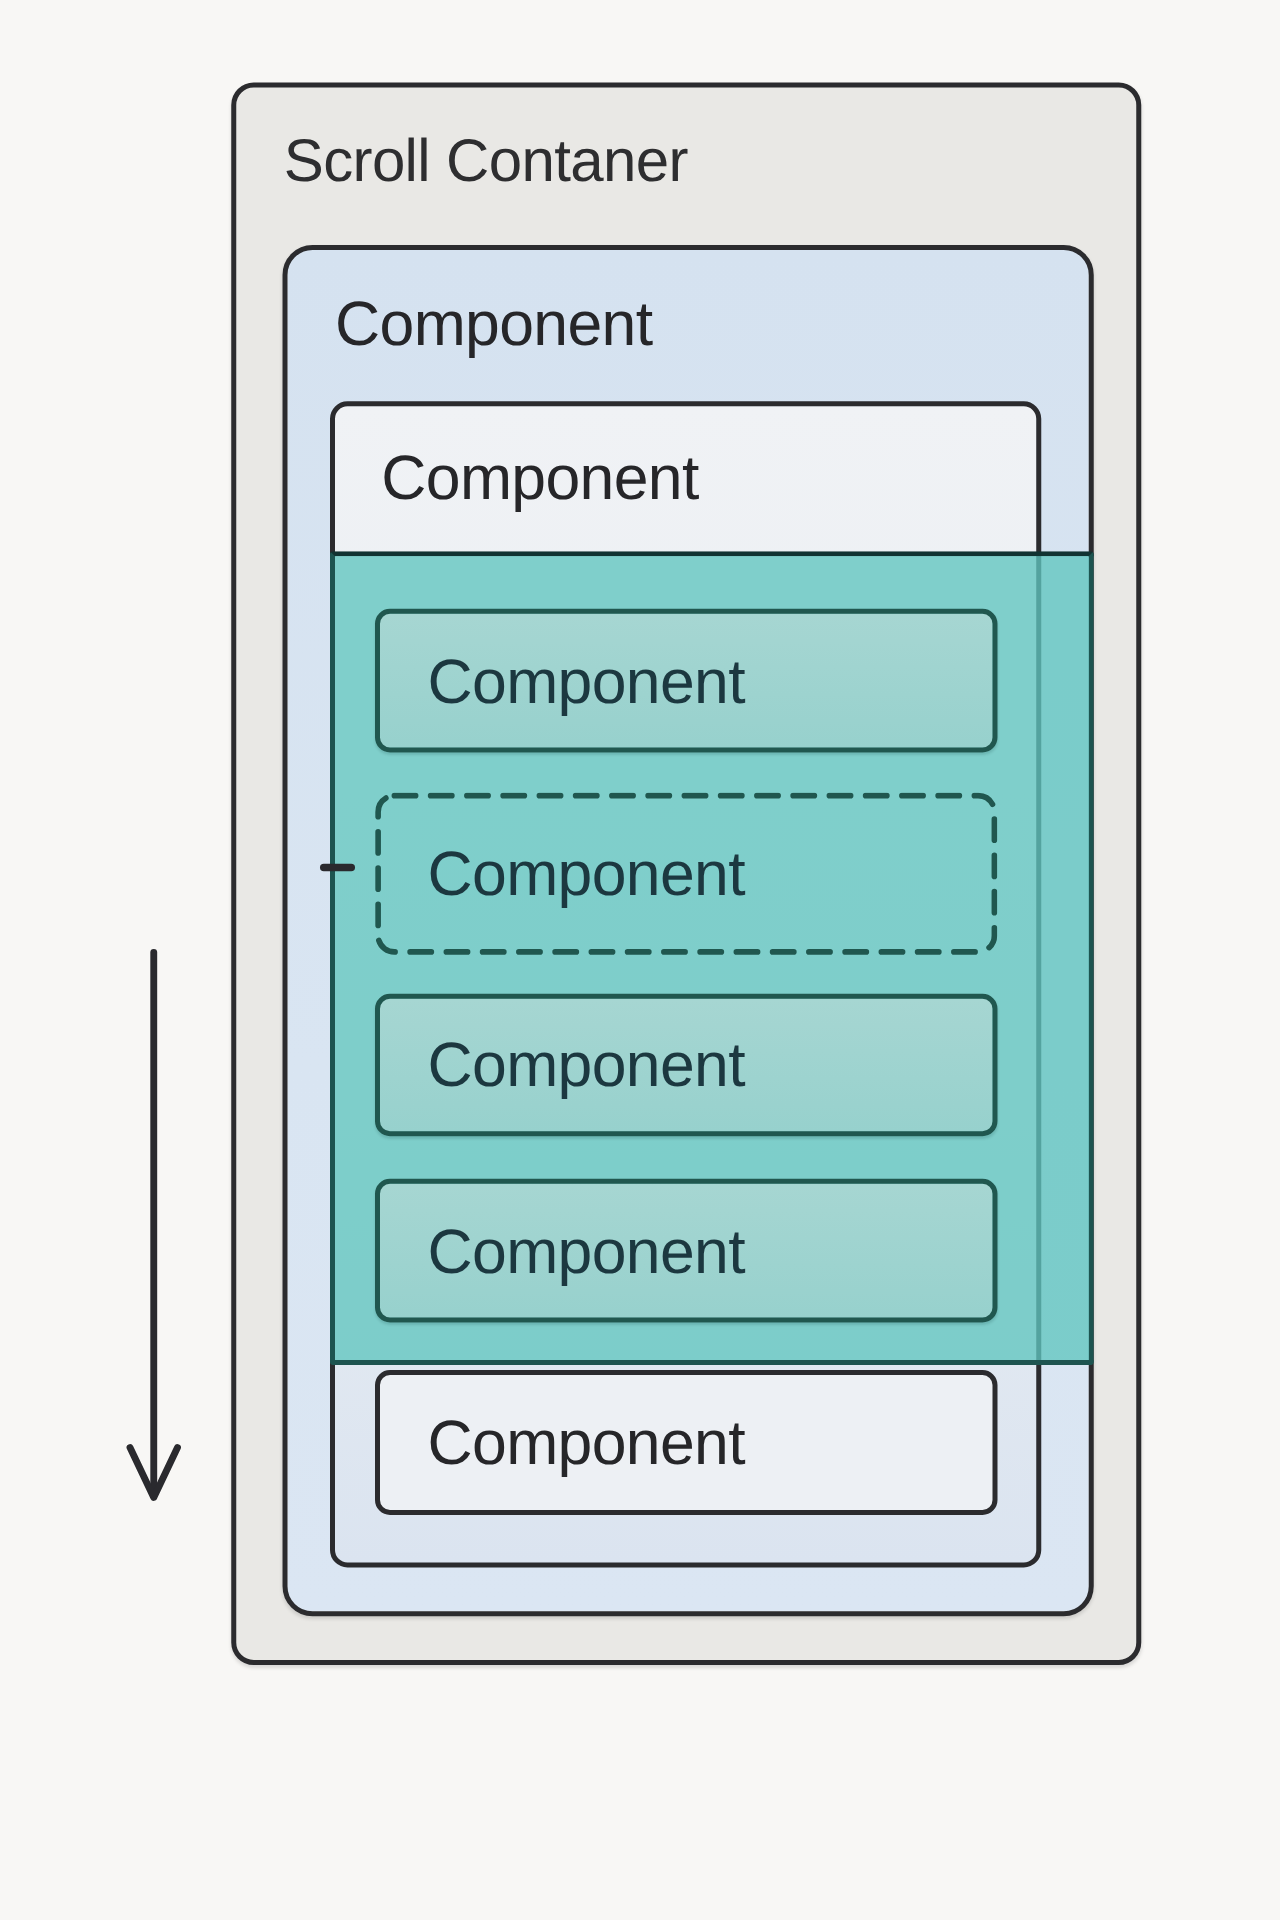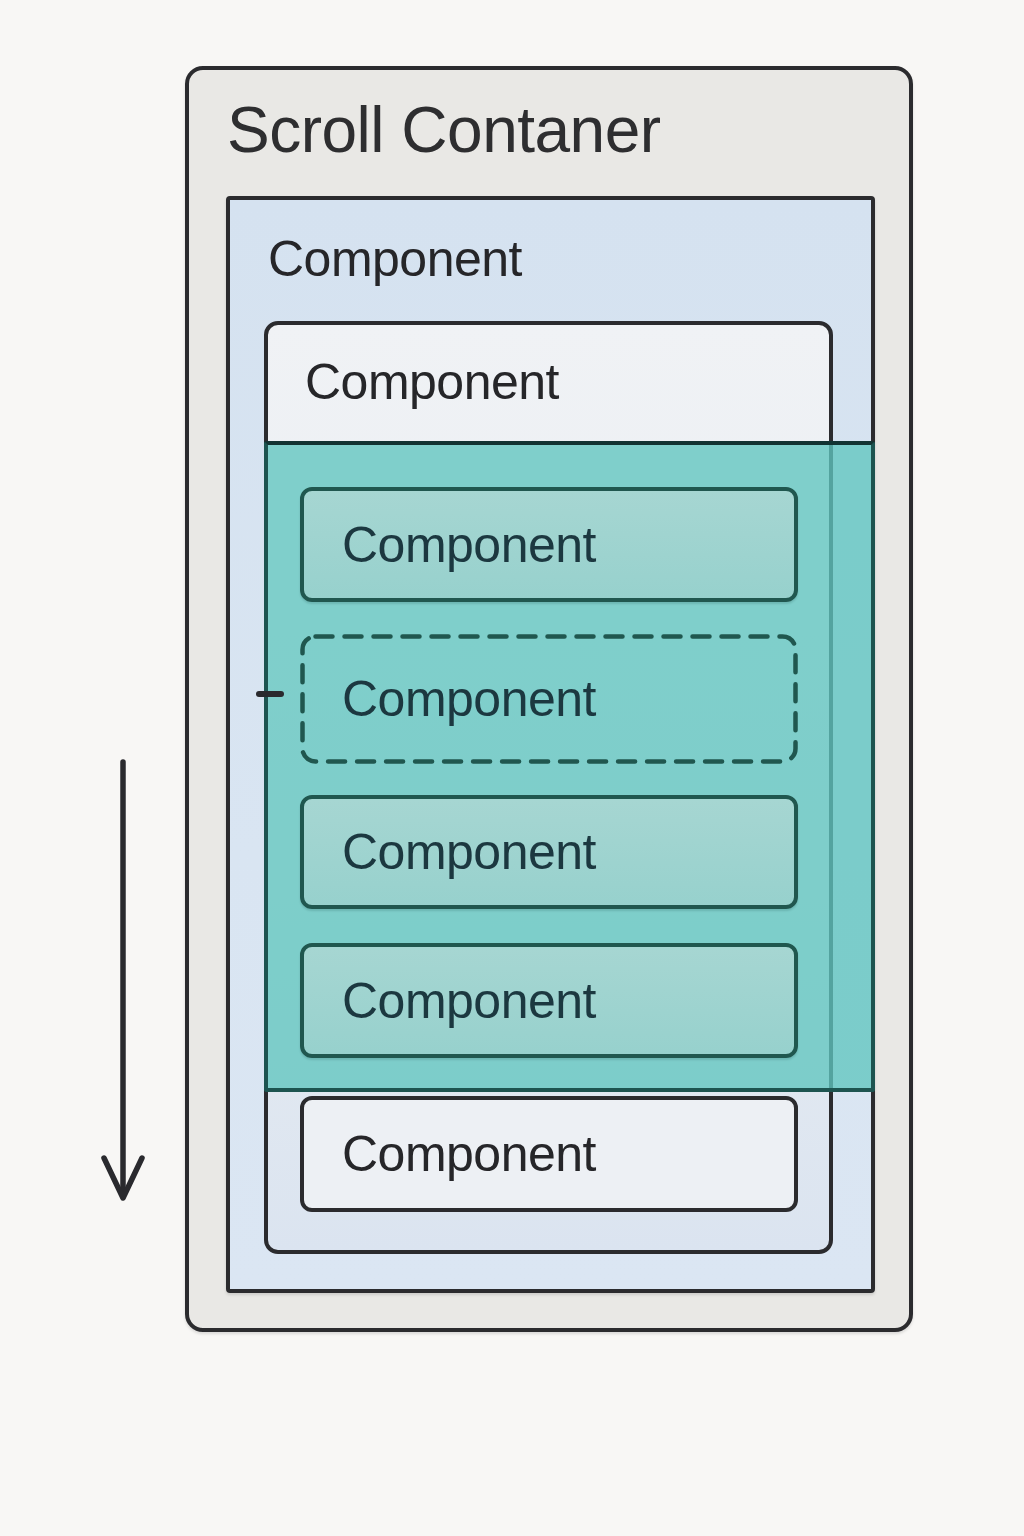--- a/index.html
+++ b/index.html
@@ -17,30 +17,30 @@
   
   .scroll-container {
     left: 185px; top: 66px; width: 728px; height: 1266px;
     background: #e9e8e5;
     border: 4px solid #2b2b2e;
     border-radius: 18px;
     box-shadow: 0 2px 3px rgba(0,0,0,0.12);
   }
   .title-label {
     position: absolute; left: 38px; top: 32px;
-    font-size: 64px; line-height: 56px; font-weight: 500;
+    font-size: 48px; line-height: 56px; font-weight: 500;
     letter-spacing: -0.5px; color: #2e2e30;
   }
 
   
   .component-level1 {
     left: 37px; top: 126px; width: 649px; height: 1097px;
     background: linear-gradient(180deg, #d5e2f0 0%, #d9e5f2 60%, #dbe6f3 100%);
     border: 4px solid #2b2b2e;
-    border-radius: 4px;
+    border-radius: 24px;
     box-shadow: 0 2px 3px rgba(0,0,0,0.12);
   }
   .component-label {
     position: absolute;
     font-size: 50px; line-height: 54px; font-weight: 500;
     letter-spacing: -0.5px; color: #262629;
   }
   .component-level1 > .component-label { left: 38px; top: 32px; }
 
   

